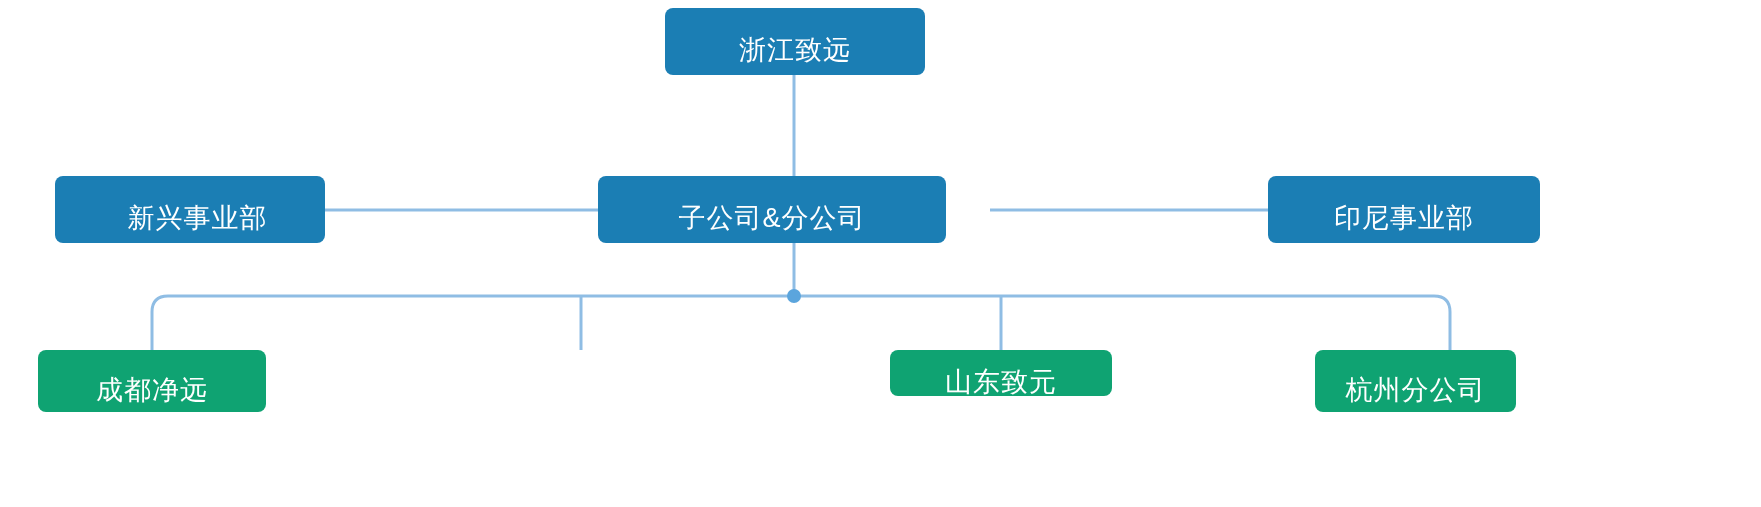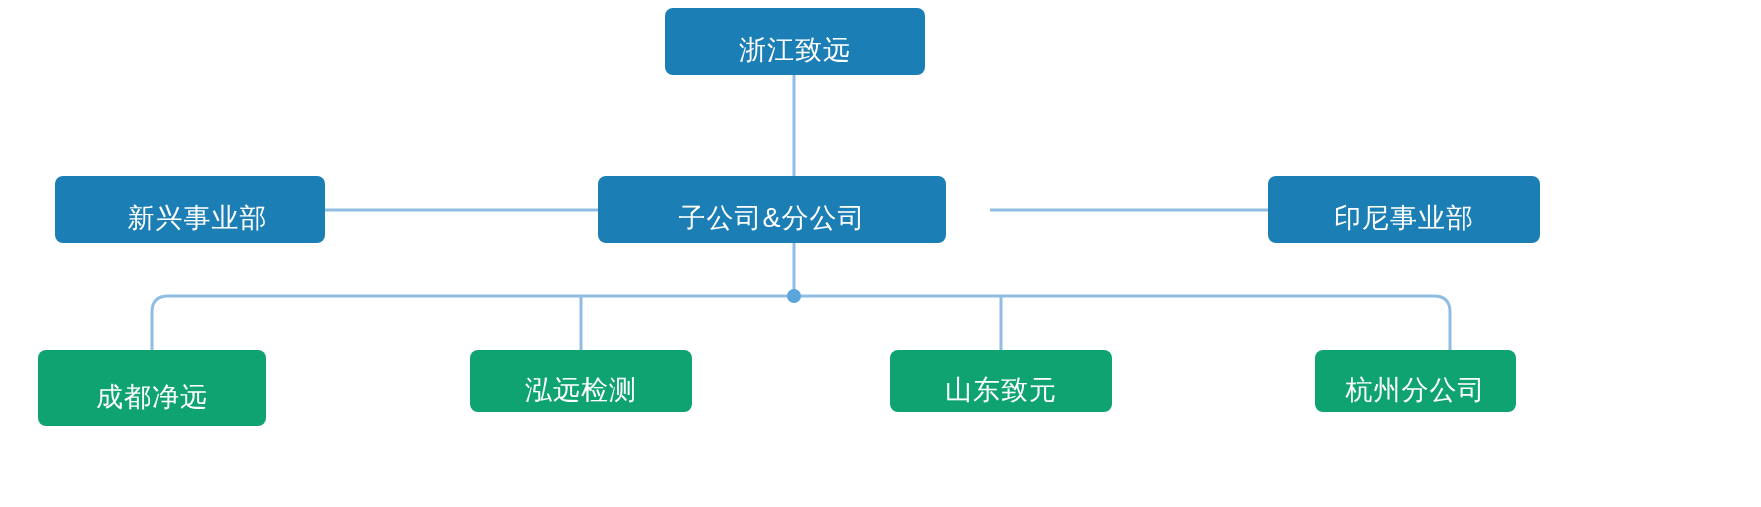--- a/index.html
+++ b/index.html
@@ -83,26 +83,23 @@
   <div class="node node-blue" style="left:55px; top:176px; width:270px; height:67px;padding-left:15px;">
     <span class="node-label">新兴事业部</span>
   </div>
   <div class="node node-blue" style="left:598px; top:176px; width:348px; height:67px;">
     <span class="node-label">子公司&amp;分公司</span>
   </div>
   <div class="node node-blue" style="left:1268px; top:176px; width:272px; height:67px;">
     <span class="node-label">印尼事业部</span>
   </div>
 
-  <div class="node node-green" style="left:38px; top:350px; width:228px; height:76px;">
+  <div class="node node-green" style="left:38px; top:350px; width:228px; height:62px;">
     <span class="node-label">成都净远</span>
   </div>
-  <div class="node node-green" style="left:470px; top:350px; width:222px; height:62px;">
-    <span class="node-label">泓远检测</span>
-  </div>
-  <div class="node node-green" style="left:890px; top:350px; width:222px; height:62px;">
+  <div class="node node-green" style="left:890px; top:350px; width:222px; height:46px;">
     <span class="node-label">山东致元</span>
   </div>
   <div class="node node-green" style="left:1315px; top:350px; width:201px; height:62px;">
     <span class="node-label">杭州分公司</span>
   </div>
 
 </div>
 
 </body></html>

